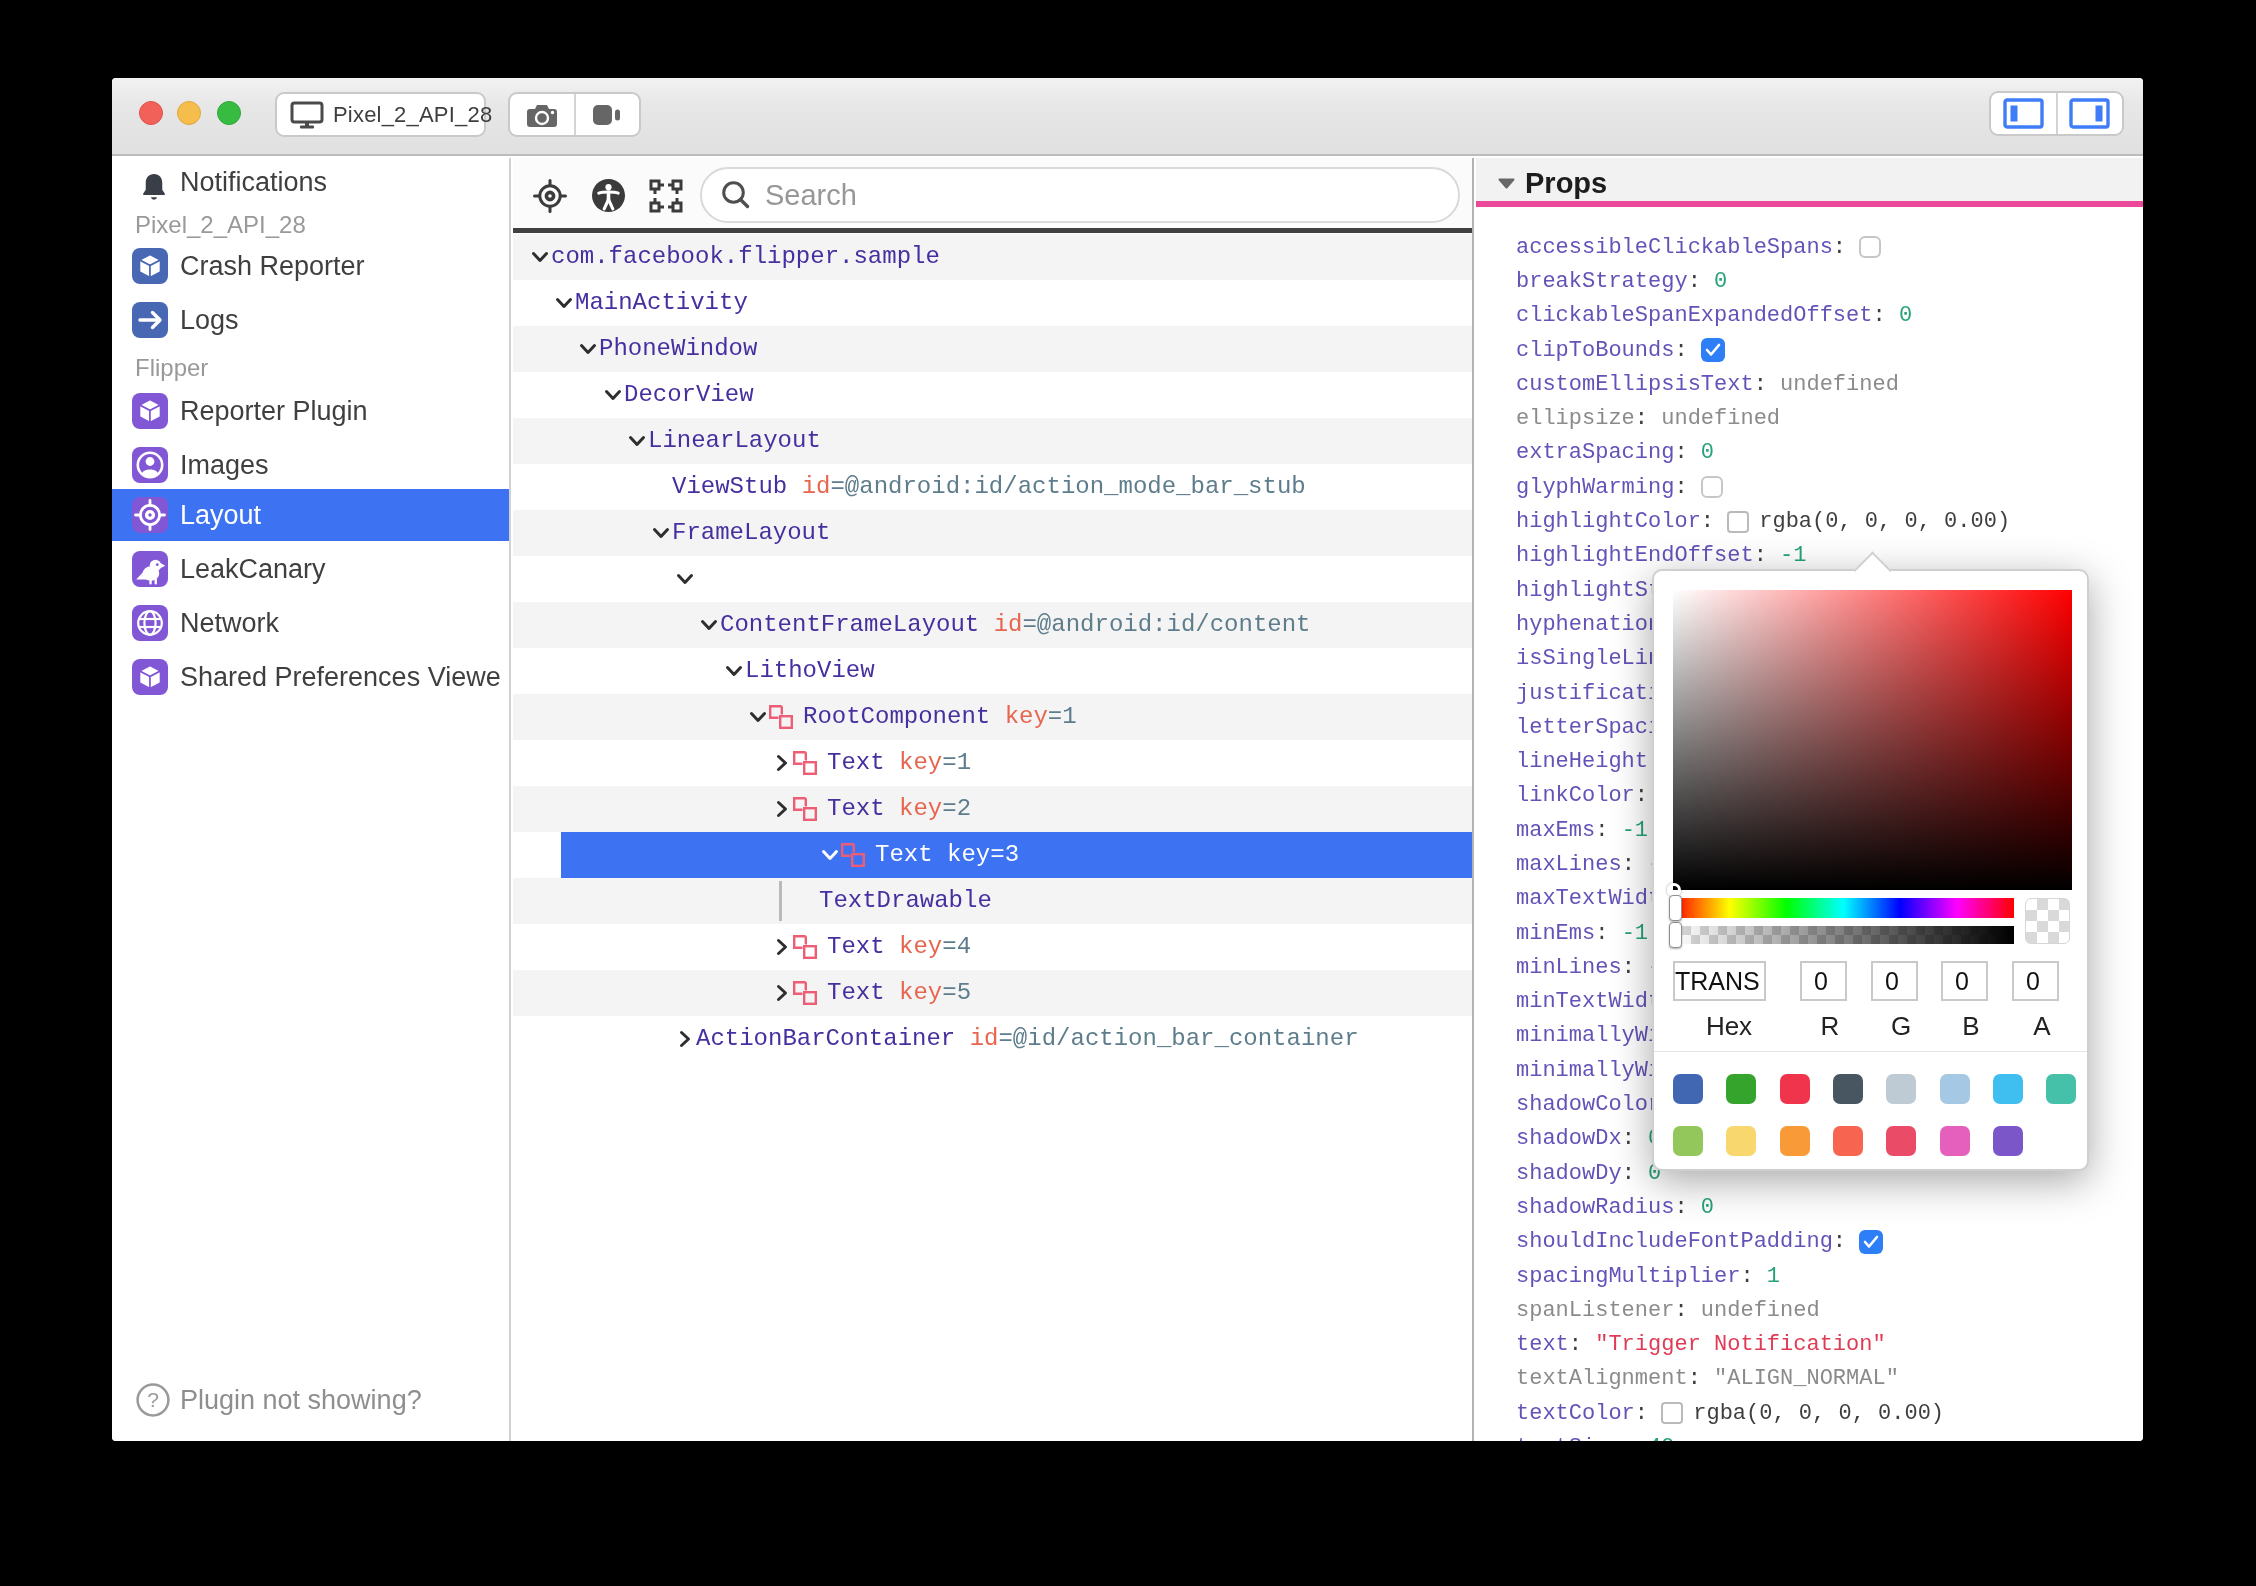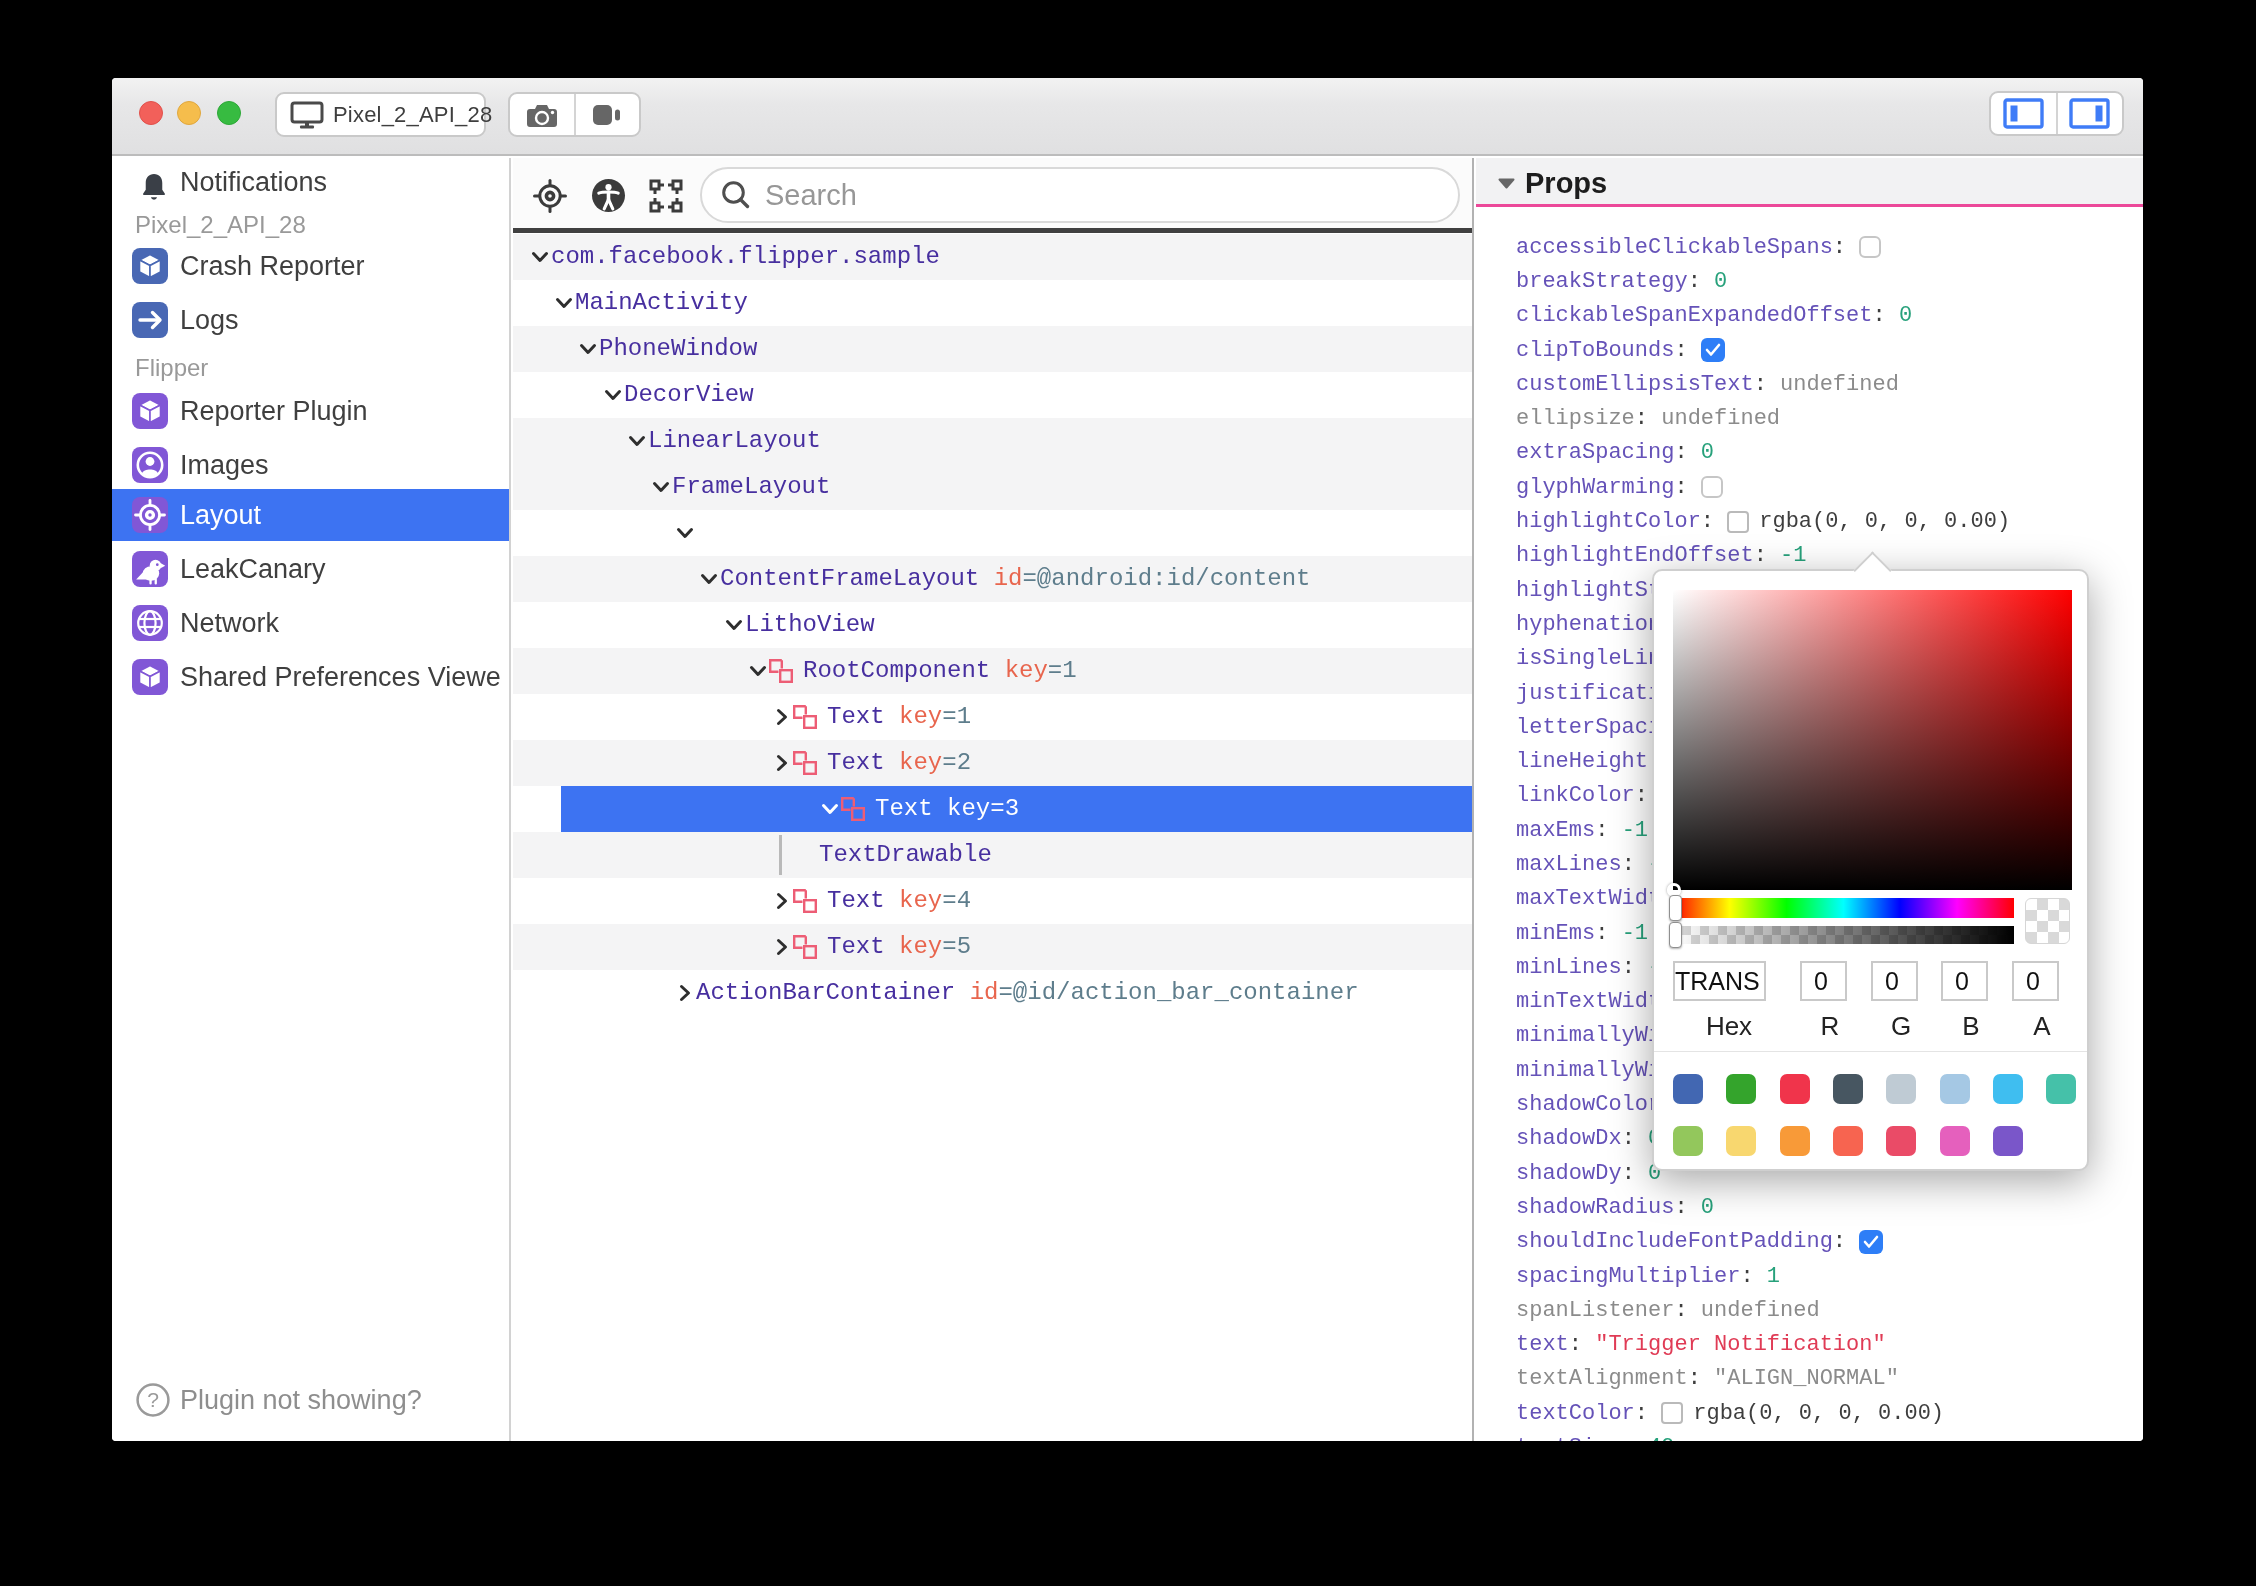--- a/index.html
+++ b/index.html
@@ -38,21 +38,21 @@
 .tr svg.ch { position:absolute; top:13px; }
 .tr svg.li { position:absolute; top:11px; }
 .tr .lb { position:absolute; top:0; }
 .nm { color:#472f9f; }
 .at { color:#e8654d; }
 .sl { color:#5e7d8c; }
 .tr.sel .nm, .tr.sel .at, .tr.sel .sl { color:#fff; }
 .guide { position:absolute; width:3px; height:40px; top:3px; background:#b9b9b9; }
 
 .props { position:absolute; left:1364px; top:80px; width:667px; bottom:0; background:#fff; }
-.phead { position:absolute; left:0; top:0; width:100%; height:49px; background:#f2f2f3; border-bottom:3px solid #ec4899; }
+.phead { position:absolute; left:0; top:0; width:100%; height:49px; background:#f2f2f3; border-bottom:6px solid #ec4899; }
 .phead .cap { position:absolute; left:49px; top:9px; font-size:29px; font-weight:bold; color:#1d1d1d; }
 .plist { position:absolute; left:0; top:51px; width:100%; bottom:0; padding:21px 0 0 40px; font-family:"Liberation Mono", monospace; font-size:22px; color:#3e3e3e; overflow:hidden; }
 .pr { height:34.3px; display:flex; align-items:center; white-space:pre; }
 .pk { color:#6552b8; }
 .pkg { color:#8b8b8b; }
 .pv-n { color:#27a17b; }
 .pv-u { color:#8b8b8b; }
 .pv-s { color:#e03b55; }
 .pv-g { color:#8b8b8b; }
 .cb { display:inline-block; width:22px; height:22px; border:2px solid #c6c6c6; border-radius:6px; background:#fff; }
@@ -281,20 +281,21 @@
           </svg><span class="lb" style="left:62px"><span class="nm">MainActivity</span></span></div>
 <div class="tr g"><svg class="ch" style="left:65px" width="20" height="20" viewBox="0 0 20 20">
             <path d="M3.5 6.5 L10 13.5 L16.5 6.5" fill="none" stroke="#2e2e2e" stroke-width="3" stroke-linecap="round" stroke-linejoin="round"></path>
           </svg><span class="lb" style="left:86px"><span class="nm">PhoneWindow</span></span></div>
 <div class="tr"><svg class="ch" style="left:90px" width="20" height="20" viewBox="0 0 20 20">
             <path d="M3.5 6.5 L10 13.5 L16.5 6.5" fill="none" stroke="#2e2e2e" stroke-width="3" stroke-linecap="round" stroke-linejoin="round"></path>
           </svg><span class="lb" style="left:111px"><span class="nm">DecorView</span></span></div>
 <div class="tr g"><svg class="ch" style="left:114px" width="20" height="20" viewBox="0 0 20 20">
             <path d="M3.5 6.5 L10 13.5 L16.5 6.5" fill="none" stroke="#2e2e2e" stroke-width="3" stroke-linecap="round" stroke-linejoin="round"></path>
           </svg><span class="lb" style="left:135px"><span class="nm">LinearLayout</span></span></div>
+<div class="tr"><span class="lb" style="left:159px"><span class="nm">ViewStub</span><span class="sl"> </span><span class="at">id</span><span class="sl">=@android:id/action_mode_bar_stub</span></span></div>
 <div class="tr g"><svg class="ch" style="left:138px" width="20" height="20" viewBox="0 0 20 20">
             <path d="M3.5 6.5 L10 13.5 L16.5 6.5" fill="none" stroke="#2e2e2e" stroke-width="3" stroke-linecap="round" stroke-linejoin="round"></path>
           </svg><span class="lb" style="left:159px"><span class="nm">FrameLayout</span></span></div>
 <div class="tr"><svg class="ch" style="left:162px" width="20" height="20" viewBox="0 0 20 20">
             <path d="M3.5 6.5 L10 13.5 L16.5 6.5" fill="none" stroke="#2e2e2e" stroke-width="3" stroke-linecap="round" stroke-linejoin="round"></path>
           </svg></div>
 <div class="tr g"><svg class="ch" style="left:186px" width="20" height="20" viewBox="0 0 20 20">
             <path d="M3.5 6.5 L10 13.5 L16.5 6.5" fill="none" stroke="#2e2e2e" stroke-width="3" stroke-linecap="round" stroke-linejoin="round"></path>
           </svg><span class="lb" style="left:207px"><span class="nm">ContentFrameLayout</span><span class="sl"> </span><span class="at">id</span><span class="sl">=@android:id/content</span></span></div>
 <div class="tr"><svg class="ch" style="left:211px" width="20" height="20" viewBox="0 0 20 20">

